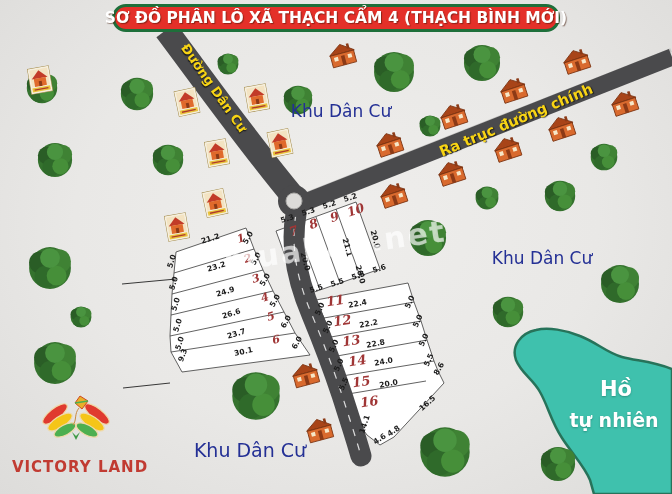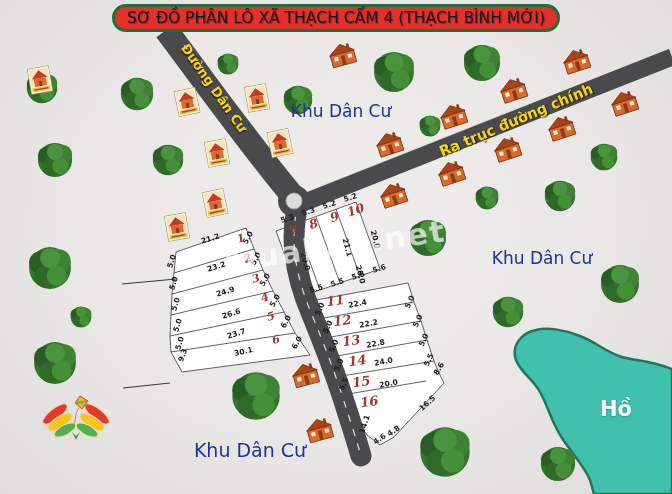--- a/index.html
+++ b/index.html
@@ -9,27 +9,27 @@
     font-family:"DejaVu Sans", sans-serif;
   }
   .stage svg{position:absolute;left:0;top:0;}
   .banner{
     position:absolute;left:112px;top:4px;width:448px;height:28px;
     background:#e43029;border:3px solid #1e6f3a;border-radius:15px;
     display:flex;align-items:center;justify-content:center;
     box-sizing:border-box;z-index:6;
   }
   .banner span{
-    color:#0f172a;font-weight:normal;font-size:15.5px;white-space:nowrap;
+    color:#ffffff;font-weight:bold;font-size:15.5px;white-space:nowrap;
     text-shadow:1px 1px 1px rgba(60,20,0,.5);letter-spacing:0px;
   }
   .lbl{position:absolute;white-space:nowrap;transform:translate(-50%,-50%);z-index:5;}
   .area-lbl{color:#243095;font-weight:normal;}
   .road-lbl{color:#f8d414;font-weight:bold;text-shadow:1px 1px 1px rgba(0,0,0,.65);}
-  .lake-lbl{color:#ffffff;font-weight:bold;text-shadow:0 1px 2px rgba(0,60,50,.35);margin-top:20px;}
+  .lake-lbl{color:#ffffff;font-weight:bold;text-shadow:0 1px 2px rgba(0,60,50,.35);}
   .watermark{
     color:rgba(255,255,255,.55);font-weight:bold;font-size:30px;letter-spacing:2px;
     text-shadow:0 0 1px rgba(255,255,255,.3);z-index:4;
   }
   .brand-name{color:#c13b32;font-weight:bold;font-size:15px;letter-spacing:1px;z-index:5;}
   text.dim{font-family:"DejaVu Sans",sans-serif;font-size:7.6px;font-weight:600;fill:#1c1c1c;}
   text.pnum{font-family:"DejaVu Serif",serif;font-style:italic;font-weight:bold;fill:#a03636;}
 </style>
 </head>
 <body>
@@ -379,14 +379,16 @@
   <span class="lbl watermark" style="left:335px;top:246px;transform:translate(-50%,-50%) rotate(-8deg);">muaban.net</span>
 
   <span class="lbl road-lbl" style="left:214px;top:88px;font-size:13px;transform:translate(-50%,-50%) rotate(55deg);">Đường Dân Cư</span>
   <span class="lbl road-lbl" style="left:516px;top:120px;font-size:14.5px;transform:translate(-50%,-50%) rotate(-23deg);">Ra trục đường chính</span>
 
   <span class="lbl area-lbl" style="left:341px;top:111px;font-size:17px;">Khu Dân Cư</span>
   <span class="lbl area-lbl" style="left:542px;top:258px;font-size:17px;">Khu Dân Cư</span>
   <span class="lbl area-lbl" style="left:250px;top:450px;font-size:19px;">Khu Dân Cư</span>
 
   <span class="lbl lake-lbl" style="left:616px;top:389px;font-size:21px;">Hồ</span>
-
+  <span class="lbl lake-lbl" style="left:614px;top:420px;font-size:19px;">tự nhiên</span>
+
+  <span class="lbl brand-name" style="left:80px;top:467px;">VICTORY LAND</span>
 </div>
 
 </body></html>

